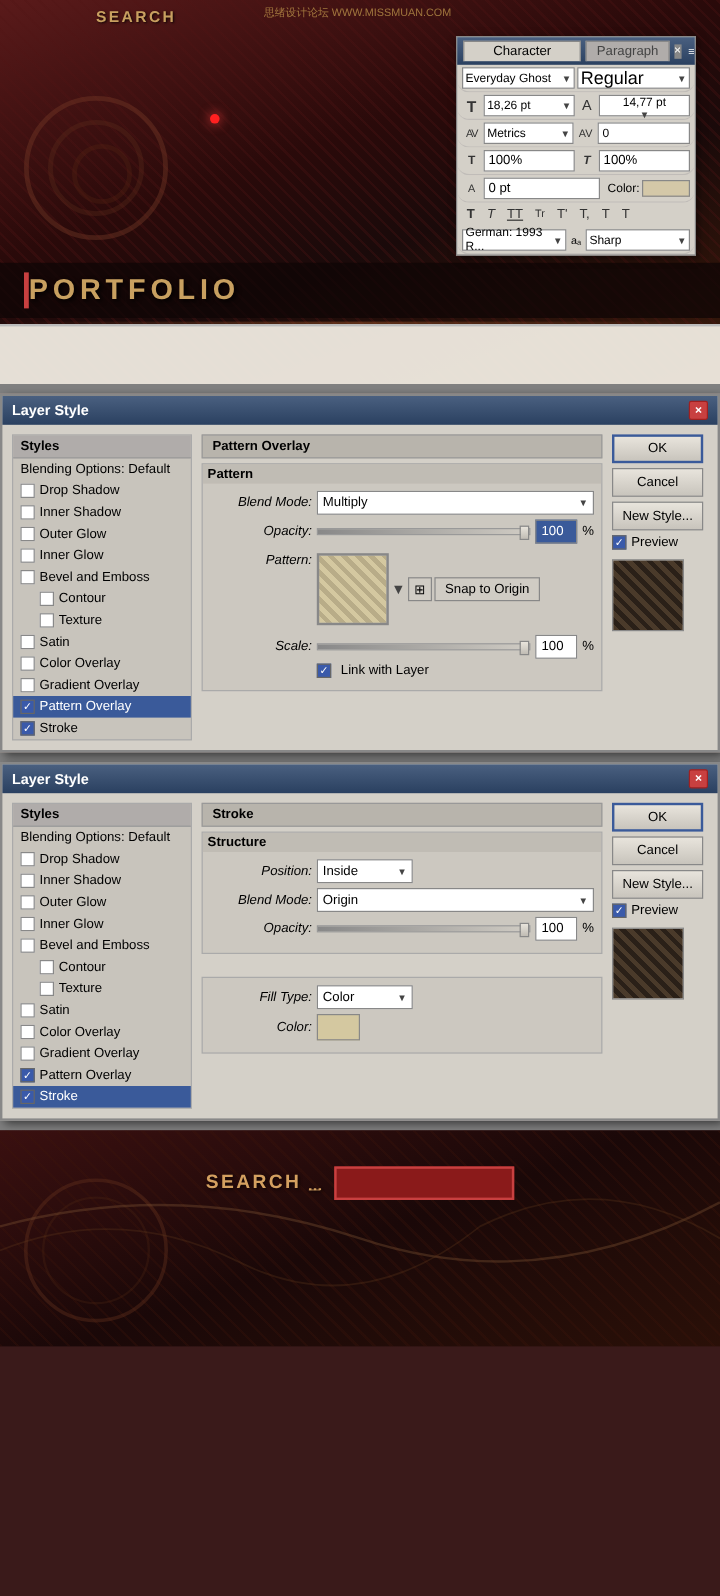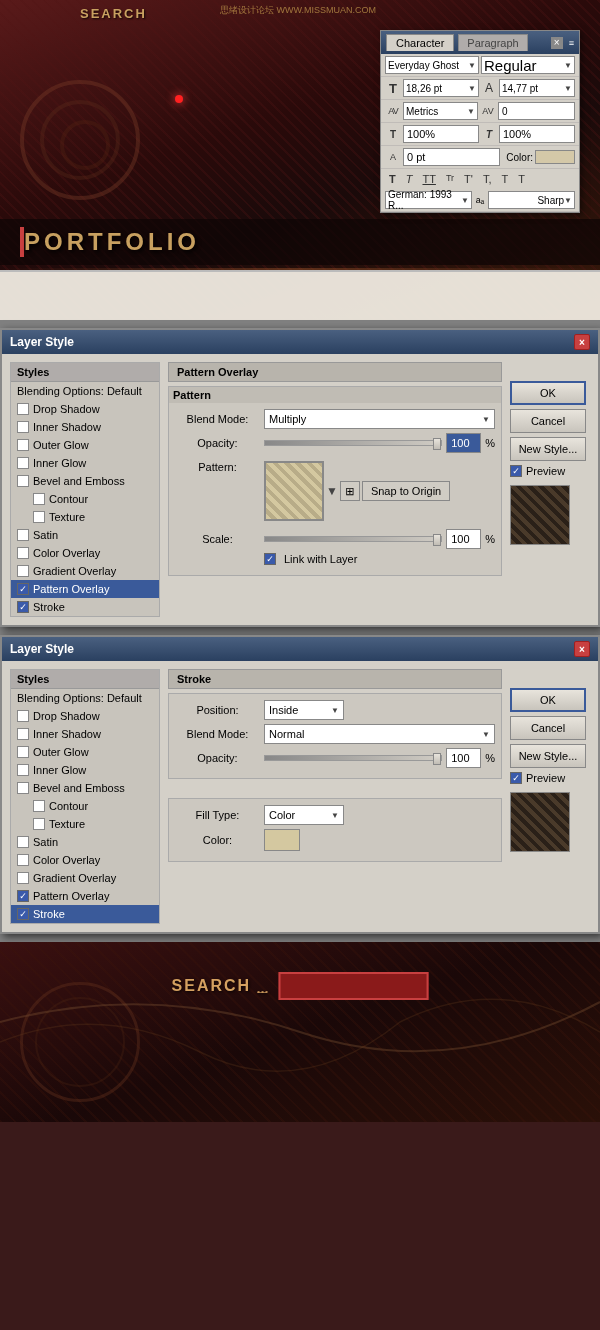--- a/index.html
+++ b/index.html
@@ -47,37 +47,38 @@
       font-size: 11px;
     }
     .char-panel-title-bar {
       display: flex;
       background: linear-gradient(180deg, #4a6080 0%, #2a4060 100%);
       padding: 3px 5px;
       align-items: center;
       gap: 4px;
     }
     .char-tab {
-      background: #d4d0c8; padding: 2px 9px; font-size: 11px; color: #000;
+      background: #d4d0c8; padding: 2px 24px; font-size: 11px; color: #000;
       border: 1px solid #888; border-bottom: none;
     }
     .para-tab {
       background: #b0acaa; padding: 2px 8px; font-size: 11px; color: #444;
       border: 1px solid #888; border-bottom: none;
     }
     .panel-close-btn {
       margin-left: auto; color: #fff; font-size: 10px; cursor: pointer;
       background: #888; width: 12px; height: 12px; display: flex; align-items: center; justify-content: center;
     }
     .panel-menu-btn {
       color: #fff; font-size: 9px; cursor: pointer; margin-left: 2px;
     }
     .char-row {
       display: flex; align-items: center; padding: 2px 4px; gap: 2px;
       border-bottom: 1px solid #c0bcb8;
+      border-radius: 10px;
     }
     .char-field {
       flex: 1; height: 18px; background: #fff; border: 1px solid #888;
       padding: 0 3px; font-size: 11px; display: flex; align-items: center;
     }
     .char-field-wide {
       flex: 2;
     }
     .char-dropdown {
       flex: 1; height: 18px; background: #fff; border: 1px solid #888;
@@ -189,21 +190,22 @@
     }
     .form-row {
       display: flex;
       align-items: center;
       gap: 4px;
       margin-bottom: 4px;
     }
     .form-label {
       min-width: 85px;
       font-size: 11px;
-      text-align: center;
+      text-align: right;
+      font-style: italic;
     }
     .dropdown-field {
       height: 20px;
       background: #fff;
       border: 1px solid #888;
       padding: 0 4px;
       font-size: 11px;
       display: flex;
       align-items: center;
       justify-content: space-between;
@@ -257,21 +259,20 @@
       width: 76px; height: 24px;
       background: linear-gradient(180deg, #e8e4dc, #c8c4bc);
       border: 1px solid #888;
       font-size: 11px;
       cursor: pointer;
       display: flex; align-items: center; justify-content: center;
       text-align: center;
     }
     .dialog-btn.default {
       border: 2px solid #3a5a9a;
-      margin-top: 19px;
     }
     .preview-label {
       display: flex; align-items: center; gap: 4px; font-size: 11px;
     }
     .preview-thumb {
       width: 60px; height: 60px;
       background: repeating-linear-gradient(45deg, #4a3a2a 0px, #4a3a2a 4px, #2a2018 4px, #2a2018 8px);
       border: 1px solid #888;
       margin-top: 4px;
     }
@@ -367,21 +368,21 @@
       </div>
     </div>
 
     <div class="char-row">
       <span class="char-icon" style="font-weight:bold;font-size:13px;">T</span>
       <div class="char-dropdown" style="min-width:60px;">
         <span style="font-size:10px;">18,26 pt</span>
         <span class="dropdown-arrow">▼</span>
       </div>
       <span class="char-icon" style="font-size:12px;">A</span>
-      <div class="char-dropdown" style="min-width:60px;">
+      <div class="char-dropdown" style="min-width:60px;flex-direction:column;">
         <span style="font-size:10px;">14,77 pt</span>
         <span class="dropdown-arrow">▼</span>
       </div>
     </div>
 
     <div class="char-row">
       <span class="char-icon" style="font-size:9px;letter-spacing:-1px;">AV</span>
       <div class="char-dropdown" style="min-width:60px;">
         <span style="font-size:10px;">Metrics</span>
         <span class="dropdown-arrow">▼</span>
@@ -422,21 +423,21 @@
       <span class="char-text-btn">T</span>
       <span class="char-text-btn">T</span>
     </div>
 
     <div class="char-row">
       <div class="char-dropdown" style="flex:1;">
         <span style="font-size:10px;">German: 1993 R...</span>
         <span class="dropdown-arrow">▼</span>
       </div>
       <span style="font-size:9px;margin:0 2px;">aₐ</span>
-      <div class="char-dropdown" style="min-width:55px;justify-content:flex-end;">
+      <div class="char-dropdown" style="min-width:55px;">
         <span style="font-size:10px;">Sharp</span>
         <span class="dropdown-arrow">▼</span>
       </div>
     </div>
   </div>
 </div>
 
 <div style="height:8px;background:#808080;"></div>
 
 <div class="layer-style-dialog" style="margin:0;width:600px;">
@@ -635,34 +636,35 @@
       </div>
       <div class="styles-item active">
         <div class="cb-checked">✓</div>
         <span>Stroke</span>
       </div>
     </div>
 
     <div class="main-content">
       <div class="section-header">Stroke</div>
       <div class="sub-section">
+        <div class="sub-section-title">Structure</div>
 
 
         <div class="form-row">
           <span class="form-label">Position:</span>
           <div class="dropdown-field" style="min-width:80px;">
             <span>Inside</span>
             <span class="dropdown-arrow">▼</span>
           </div>
         </div>
 
         <div class="form-row">
           <span class="form-label">Blend Mode:</span>
           <div class="dropdown-field" style="flex:1;">
-            <span>Normal</span>
+            <span>Origin</span>
             <span class="dropdown-arrow">▼</span>
           </div>
         </div>
 
         <div class="form-row">
           <span class="form-label">Opacity:</span>
           <div class="slider-track">
             <div class="slider-thumb" style="right:0;"></div>
           </div>
           <div class="number-field" style="width:32px;">

